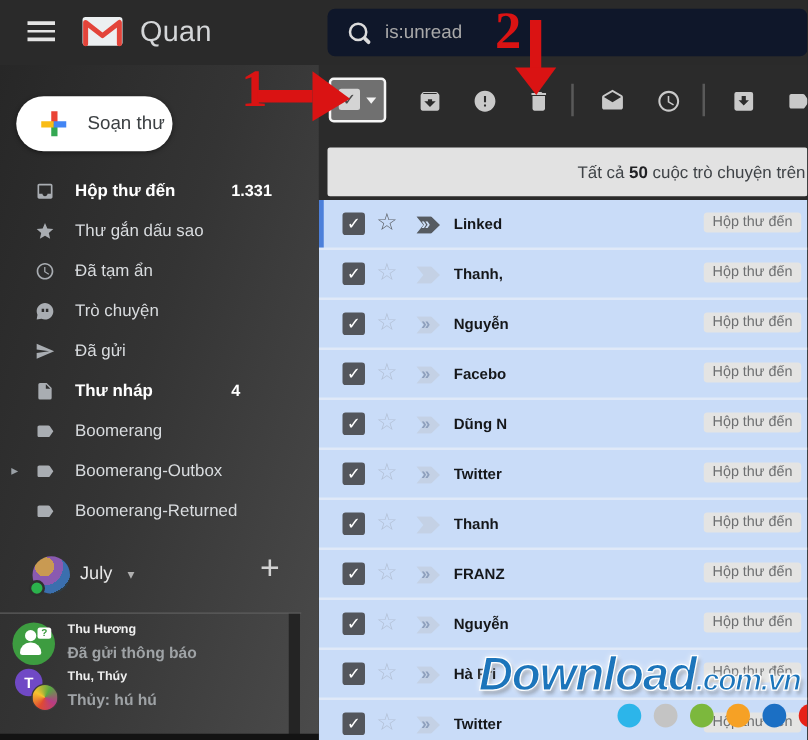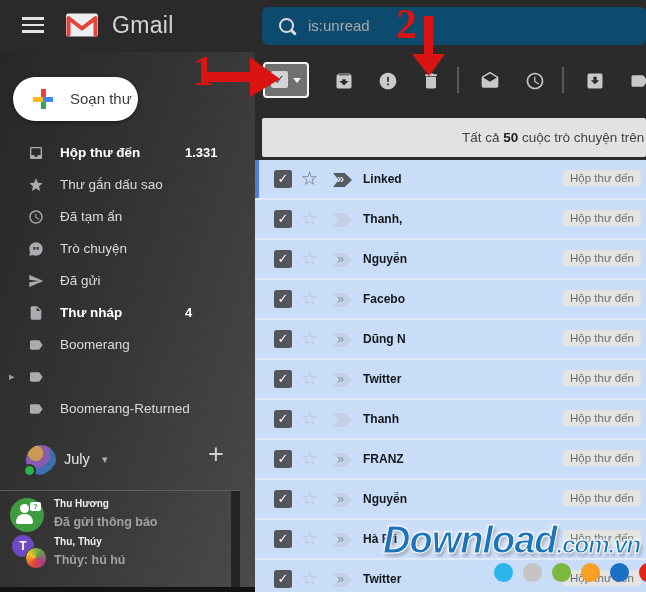--- a/index.html
+++ b/index.html
@@ -4,21 +4,21 @@
 <style>
   html,body{margin:0;padding:0;background:#2b2b2b;}
   .page{position:relative;width:646px;height:592px;overflow:hidden;background:#2b2b2b;
         font-family:"Liberation Sans","DejaVu Sans",sans-serif;-webkit-font-smoothing:antialiased;}
   
   .topbar{position:absolute;left:0;top:0;width:646px;height:52px;background:#2a2a2a;z-index:3;}
   .hamburger{position:absolute;left:22px;top:17px;width:22px;height:16px;cursor:pointer;}
   .hamburger i{display:block;width:22px;height:2.5px;background:#e4e4e4;margin-bottom:4px;}
   .glogo{position:absolute;left:64px;top:11px;width:36px;height:28px;}
   .gname{position:absolute;left:112px;top:12px;font-size:23px;color:#d4d6d8;letter-spacing:.3px;}
-  .search{position:absolute;left:262px;top:7px;width:384px;height:38px;background:#0c4a6e;border-radius:6px;}
+  .search{position:absolute;left:262px;top:7px;width:384px;height:38px;background:#0f172a;border-radius:6px;}
   .mag{position:absolute;left:17px;top:11px;width:11px;height:11px;border:2px solid #dcdcdc;border-radius:50%;}
   .mag::after{content:"";position:absolute;width:2.5px;height:7px;background:#dcdcdc;
               transform:rotate(-45deg);bottom:-5px;right:-2px;border-radius:2px;}
   .sq{position:absolute;left:46px;top:10px;font-size:15px;color:#a9a9a9;}
   
   .sidebar{position:absolute;left:0;top:52px;width:255px;height:540px;
            background:linear-gradient(108deg,#272727 0%,#343434 45%,#4b4b4b 100%);z-index:2;}
   .compose{position:absolute;left:13px;top:25px;width:125px;height:44px;background:#fff;border-radius:22px;
            box-shadow:0 1px 4px rgba(0,0,0,.45);cursor:pointer;text-decoration:underline;}
   .plus{position:absolute;left:20px;top:12px;width:20px;height:20px;}
@@ -113,21 +113,21 @@
   <div class="topbar">
     <div class="hamburger">
         <i></i>
         <i></i>
         <i></i>
       </div>
     <svg class="glogo" viewBox="0 0 34 28">
       <rect x="1" y="2.5" width="32" height="23" rx="2.5" fill="#eceff1"></rect>
       <path d="M3.5 24 V7 L17 17.5 L30.5 7 V24" fill="none" stroke="#e3443a" stroke-width="4" stroke-linejoin="round" stroke-linecap="round"></path>
     </svg>
-    <span class="gname">Gmail</span>
+    <span class="gname">Quan</span>
     <div class="search">
       <span class="mag"></span>
       <span class="sq">is:unread</span>
     </div>
   </div>
 
   <div class="sidebar">
     <div class="compose">
       <span class="plus">
           <i class="pt"></i>
@@ -192,20 +192,21 @@
             <path d="M17.63 5.84C17.27 5.33 16.67 5 16 5L5 5.01C3.9 5.01 3 5.9 3 7v10c0 1.1.9 2 2 2h11c.67 0 1.27-.33 1.63-.84L22 12l-4.37-6.16z" fill-rule="evenodd"></path>
           </svg>
           <span class="nlabel">Boomerang</span>
     <span class="ncount"></span>
   </div>
         <div class="nav">
     <span class="exp">▸</span>
     <svg viewBox="0 0 24 24" class="nicon">
             <path d="M17.63 5.84C17.27 5.33 16.67 5 16 5L5 5.01C3.9 5.01 3 5.9 3 7v10c0 1.1.9 2 2 2h11c.67 0 1.27-.33 1.63-.84L22 12l-4.37-6.16z" fill-rule="evenodd"></path>
           </svg>
+          <span class="nlabel">Boomerang-Outbox</span>
     <span class="ncount"></span>
   </div>
         <div class="nav">
     <span class="exp"></span>
     <svg viewBox="0 0 24 24" class="nicon">
             <path d="M17.63 5.84C17.27 5.33 16.67 5 16 5L5 5.01C3.9 5.01 3 5.9 3 7v10c0 1.1.9 2 2 2h11c.67 0 1.27-.33 1.63-.84L22 12l-4.37-6.16z" fill-rule="evenodd"></path>
           </svg>
           <span class="nlabel">Boomerang-Returned</span>
     <span class="ncount"></span>
   </div>

